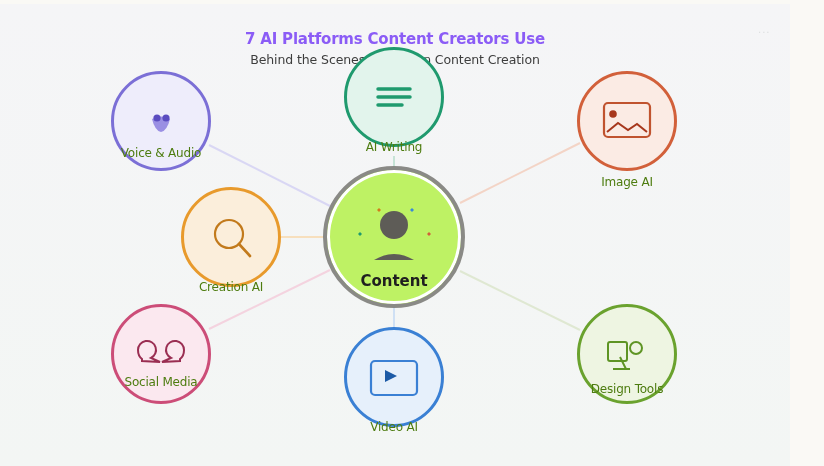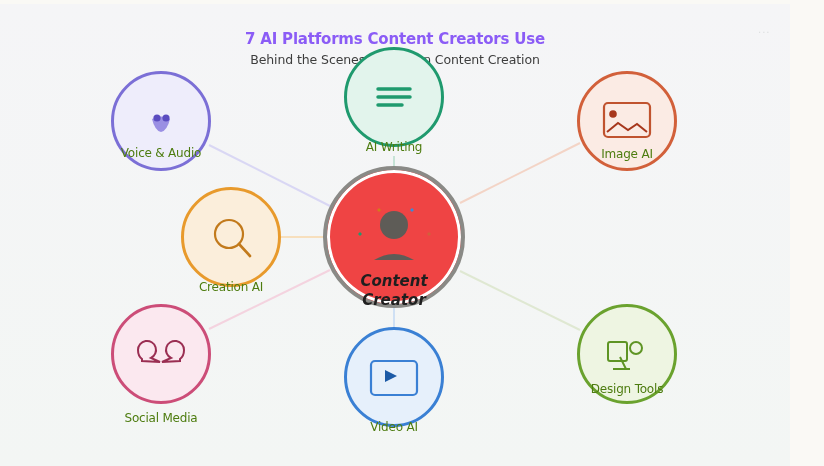--- a/index.html
+++ b/index.html
@@ -5,21 +5,21 @@
   html, body { margin:0; padding:0; }
   body { width:824px; height:466px; background:#faf9f5; position:relative; overflow:hidden; font-family:"DejaVu Sans", sans-serif; }
   .canvas { position:absolute; left:0; top:4px; width:790px; height:462px; background:linear-gradient(180deg,#f5f5f7 0%,#f3f6f4 100%); }
   .dots { position:absolute; left:758px; top:24px; font-size:10px; color:#dde0e0; letter-spacing:1px; }
   .title { position:absolute; left:0; width:790px; top:30px; text-align:center; font-size:15px; font-weight:bold; color:#8b5cf6; letter-spacing:-0.2px; }
   .subtitle { position:absolute; left:0; width:790px; top:52px; text-align:center; font-size:12.5px; color:#3d3d3d; letter-spacing:-0.1px; }
   svg.lines { position:absolute; left:0; top:0; }
   .node { position:absolute; border-radius:50%; box-sizing:border-box; border-width:3px; border-style:solid; }
   .node svg { position:absolute; left:0; top:0; }
   .lbl { position:absolute; width:160px; text-align:center; font-size:12px; color:#4d7c0f; letter-spacing:-0.2px; }
-  .center { position:absolute; left:323px; top:166px; width:142px; height:142px; border-radius:50%; border:4px solid #8a8a86; box-sizing:border-box; background:#ef4444; box-shadow: inset 0 0 0 3px #ffffff; font-style: italic; }
+  .center { position:absolute; left:323px; top:166px; width:142px; height:142px; border-radius:50%; border:4px solid #8a8a86; box-sizing:border-box; background:#bef264; box-shadow: inset 0 0 0 3px #ffffff; }
   .center-lbl { position:absolute; left:0; width:134px; top:102px; text-align:center; font-size:15px; font-weight:bold; color:#1f1f1f; line-height:19px; }
 </style>
 </head>
 <body>
 
 <div class="canvas"></div>
 <div class="dots">...</div>
 
 <svg class="lines" width="790" height="466">
   <line x1="209" y1="145" x2="330" y2="206" stroke="#d9d7f4" stroke-width="2"></line>
@@ -52,37 +52,37 @@
 </div>
 <div class="lbl" style="left:314px;top:140px;">AI Writing</div>
 
 <div class="node" style="left:577px;top:71px;width:100px;height:100px;border-color:#d2603a;background:#fbebe4;">
   <svg width="94" height="94">
     <rect x="24" y="29" width="46" height="34" rx="4" fill="none" stroke="#c0532f" stroke-width="2.2"></rect>
     <circle cx="33" cy="40" r="3.8" fill="#a7381d"></circle>
     <polyline points="27,58 38,49 48,56 57,50 67,58" fill="none" stroke="#a7381d" stroke-width="2"></polyline>
   </svg>
 </div>
-<div class="lbl" style="left:547px;top:147px;">Image AI</div>
+<div class="lbl" style="left:547px;top:175px;">Image AI</div>
 
 <div class="node" style="left:181px;top:187px;width:100px;height:100px;border-color:#e89a2c;background:#fbeedb;">
   <svg width="94" height="94">
     <circle cx="45" cy="44" r="14" fill="none" stroke="#c27a1c" stroke-width="2.2"></circle>
     <line x1="55" y1="54" x2="66" y2="66" stroke="#c27a1c" stroke-width="2.6" stroke-linecap="round"></line>
   </svg>
 </div>
 <div class="lbl" style="left:151px;top:280px;">Creation AI</div>
 
 <div class="node" style="left:111px;top:304px;width:100px;height:100px;border-color:#cc4d78;background:#fbe8ef;">
   <svg width="94" height="94">
     <path d="M28 52 Q24 49 24 43 A9 9 0 1 1 37 51 L46 55 L28 54 Z" fill="none" stroke="#9a2e52" stroke-width="2"></path>
     <path d="M66 52 Q70 49 70 43 A9 9 0 1 0 57 51 L48 55 L66 54 Z" fill="none" stroke="#9a2e52" stroke-width="2"></path>
   </svg>
 </div>
-<div class="lbl" style="left:81px;top:411px;">Social Media</div>
+<div class="lbl" style="left:81px;top:375px;">Social Media</div>
 
 <div class="node" style="left:344px;top:327px;width:100px;height:100px;border-color:#3a80d4;background:#e6f0fb;">
   <svg width="94" height="94">
     <rect x="24" y="31" width="46" height="34" rx="4" fill="none" stroke="#3a80d4" stroke-width="2.2"></rect>
     <polygon points="38,40 38,52 50,46" fill="#1c5aa6"></polygon>
   </svg>
 </div>
 <div class="lbl" style="left:314px;top:420px;text-align:center;">Video AI</div>
 
 <div class="node" style="left:577px;top:304px;width:100px;height:100px;border-color:#6aa22e;background:#eef5e2;">
@@ -99,15 +99,14 @@
   <svg width="134" height="134" style="position:absolute;left:0;top:0;">
     <circle cx="67" cy="55" r="14" fill="#5e5c57"></circle>
     <path d="M47 90 Q67 78 87 90 Z" fill="#5e5c57"></path>
     <path d="M50 40 l2 -2 l2 2 l-2 2 Z" fill="#d27c1a"></path>
     <path d="M83 40 l2 -2 l2 2 l-2 2 Z" fill="#3a8ad8"></path>
     <path d="M31 64 l2 -2 l2 2 l-2 2 Z" fill="#1f9a6e"></path>
     <path d="M100 64 l2 -2 l2 2 l-2 2 Z" fill="#d2603a"></path>
   </svg>
   <div class="center-lbl">
     <div>Content</div>
-    <div>Creator</div>
   </div>
 </div>
 
 </body></html>

